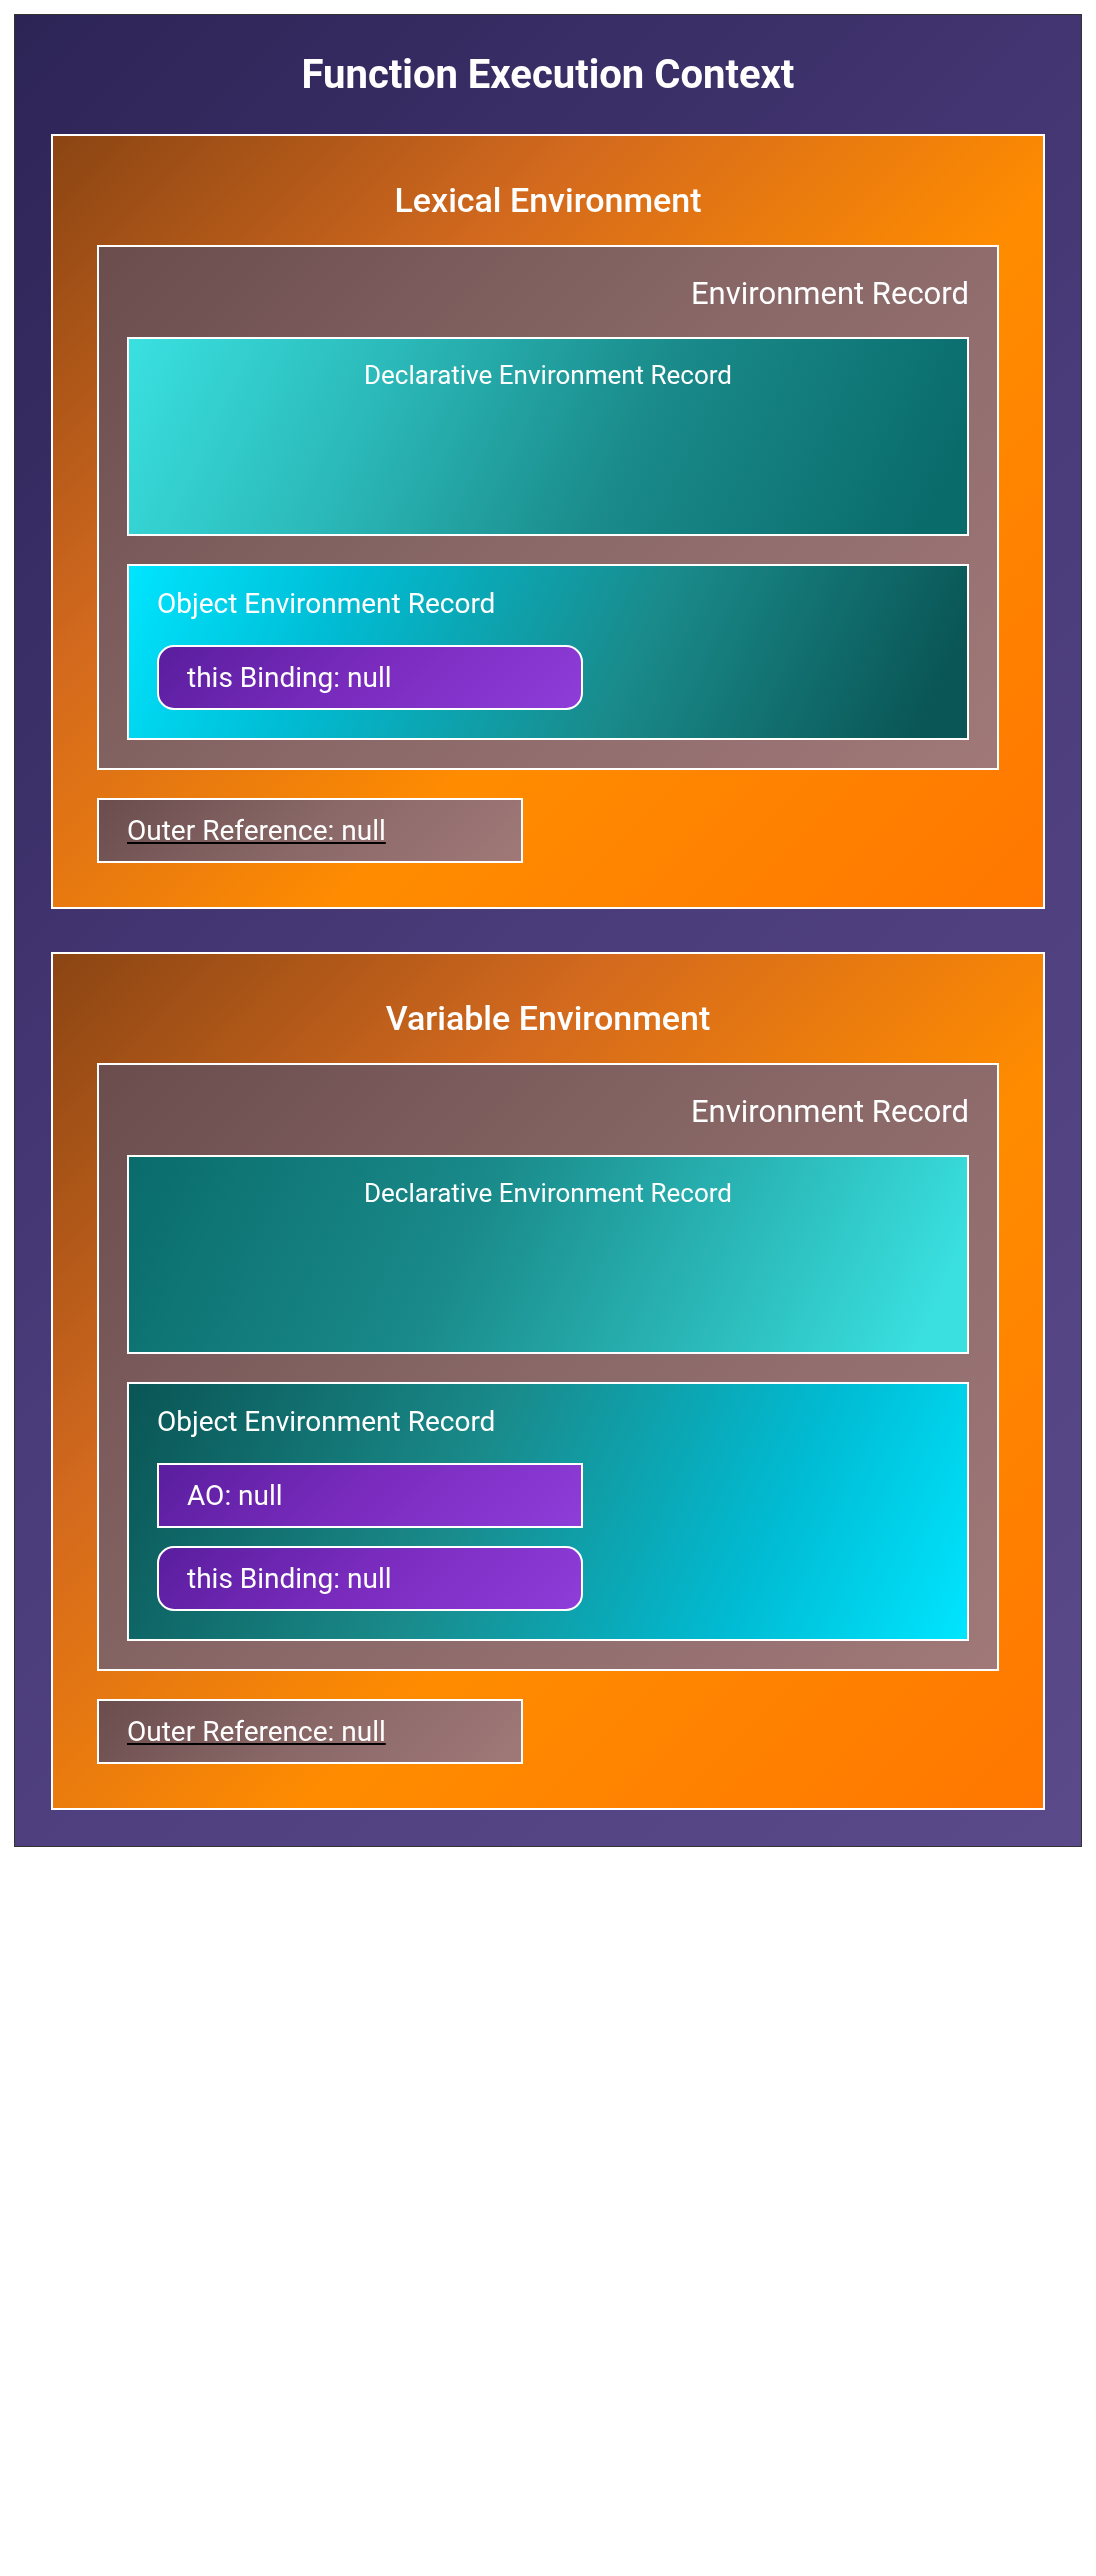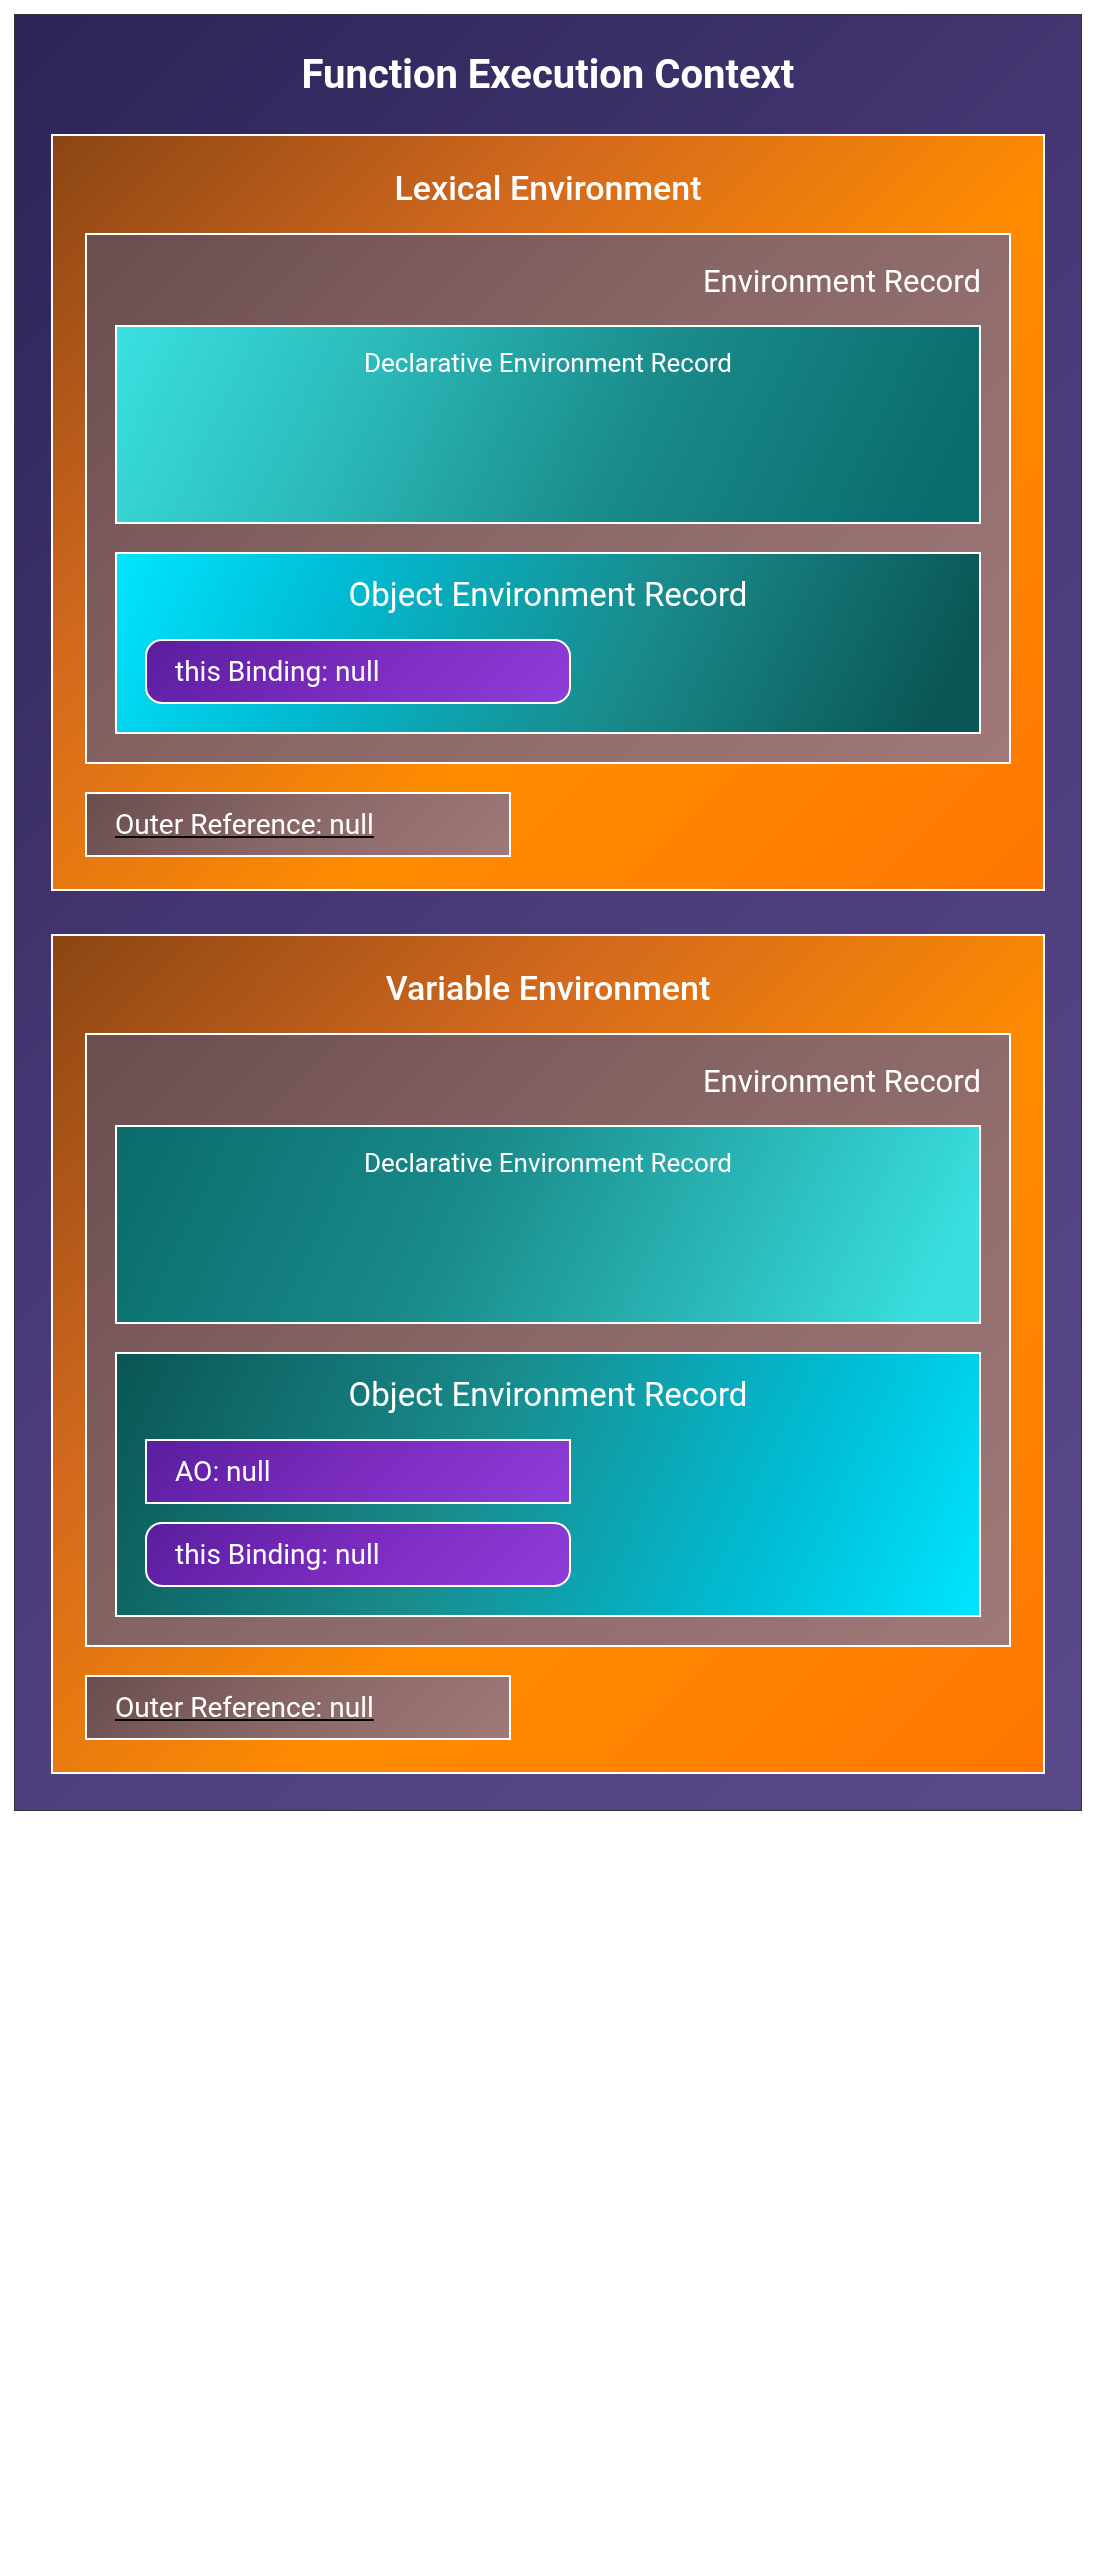--- a/index.html
+++ b/index.html
@@ -27,21 +27,21 @@
       color: #ffffff;
       text-align: center;
       font-size: 40px;
       font-weight: 700;
       margin-bottom: 36px;
     }
     
     .environment-box {
       background: linear-gradient(135deg, #8b4513 0%, #d2691e 30%, #ff8c00 60%, #ff7700 100%);
       border: 2.1px solid #ffffff;
-      padding: 32px;
+      padding: 44px;
       margin-bottom: 43px;
     }
     
     .environment-box:last-child {
       margin-bottom: 0;
     }
     
     .env-title {
       color: #ffffff;
       text-align: center;
@@ -89,22 +89,21 @@
       border: 2.1px solid #ffffff;
       padding: 21px 28px 28px 28px;
     }
     
     .object-record.reverse {
       background: linear-gradient(115deg, #0a5555 0%, #1a8a8a 40%, #00bcd4 75%, #00e5ff 100%);
     }
     
     .obj-title {
       color: #ffffff;
-      text-align: center;
-      font-size: 33px;
+      font-size: 28px;
       font-weight: 400;
       margin-bottom: 25px;
     }
     
     .binding-box {
       background: linear-gradient(135deg, #5a1e9e 0%, #7b2cbf 50%, #8e3dd9 100%);
       border: 2.1px solid #ffffff;
       padding: 14px 28px;
       width: 426px;
       margin-bottom: 18px;

